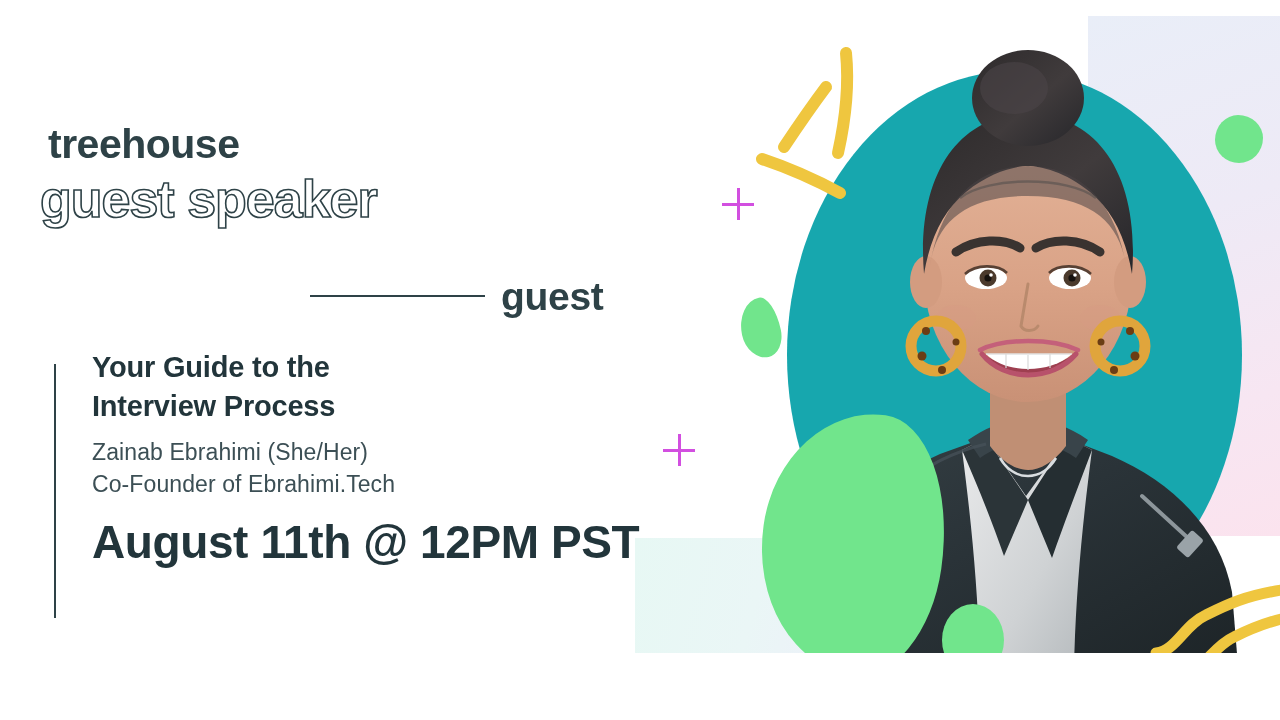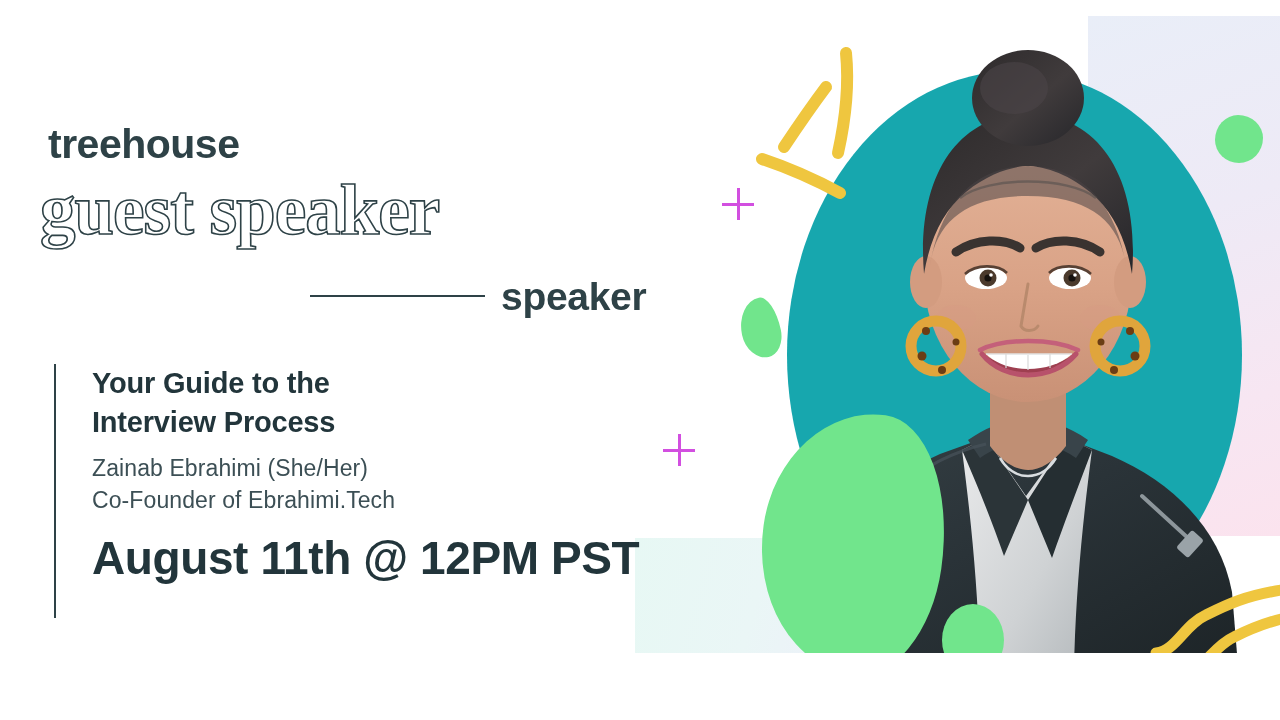--- a/index.html
+++ b/index.html
@@ -67,44 +67,43 @@
   #waves{position:absolute;left:1150px;top:565px;width:140px;height:110px;}
 
   
   #brand-wordmark{
     position:absolute;left:48px;top:108px;
     font-size:41px;font-weight:700;color:#2e4247;
     letter-spacing:-0.5px;line-height:1;
   }
   #headline-outline{
     position:absolute;left:40px;top:155px;
-    font-size:71px;font-weight:700;letter-spacing:-1px;line-height:1.1;
+    font-size:52px;font-weight:700;letter-spacing:-1px;line-height:1.1;
     color:transparent;
     -webkit-text-stroke:1.6px #2e4247;
     white-space:nowrap;
-    font-family:Liberation Serif, serif;
   }
   #series-row{
     position:absolute;left:310px;top:255px;width:320px;height:50px;
     display:flex;align-items:center;
   }
   #series-rule{
     width:175px;height:2px;background:#2e4247;flex:0 0 auto;
   }
   #series-label{
     margin-left:16px;font-size:39px;font-weight:700;color:#2e4247;
     letter-spacing:-0.3px;line-height:1;
   }
 
   #detail-block{position:absolute;left:54px;top:348px;width:600px;height:254px;}
   #detail-rule{position:absolute;left:0;top:0;width:2px;height:254px;background:#2e4247;}
   #detail-text{position:absolute;left:38px;top:-16px;width:560px;}
   #talk-title{
     font-size:29px;font-weight:700;color:#22353b;line-height:1.33;
-    letter-spacing:-0.2px;margin:16px 0 12px 0;white-space:pre-line;
+    letter-spacing:-0.2px;margin:0 0 12px 0;white-space:pre-line;
   }
   .speaker-line{
     font-size:23px;font-weight:400;color:#3c4f55;line-height:1.38;letter-spacing:0.1px;
   }
   #datetime{
     margin-top:18px;font-size:46px;font-weight:700;color:#22353b;
     letter-spacing:-0.4px;line-height:1;
   }
 </style>
 </head>
@@ -251,21 +250,21 @@
       <path d="M6 72 C26 70 34 44 56 34 C76 24 96 14 138 8" stroke="#efc63f" stroke-width="11" fill="none" stroke-linecap="round"></path>
       <path d="M34 92 C54 90 62 66 84 56 C104 46 120 40 140 36" stroke="#efc63f" stroke-width="11" fill="none" stroke-linecap="round"></path>
     </svg>
   </div>
 
   <div id="brand-wordmark">treehouse</div>
   <div id="headline-outline">guest speaker</div>
 
   <div id="series-row">
     <span id="series-rule"></span>
-    <span id="series-label">speaker</span>
+    <span id="series-label">guest</span>
   </div>
 
   <div id="detail-block">
     <span id="detail-rule"></span>
     <div id="detail-text">
       <div id="talk-title">Your Guide to the
 Interview Process</div>
       <div class="speaker-line">Zainab Ebrahimi (She/Her)</div>
       <div class="speaker-line">Co-Founder of Ebrahimi.Tech</div>
       <div id="datetime">August 11th @ 12PM PST</div>

